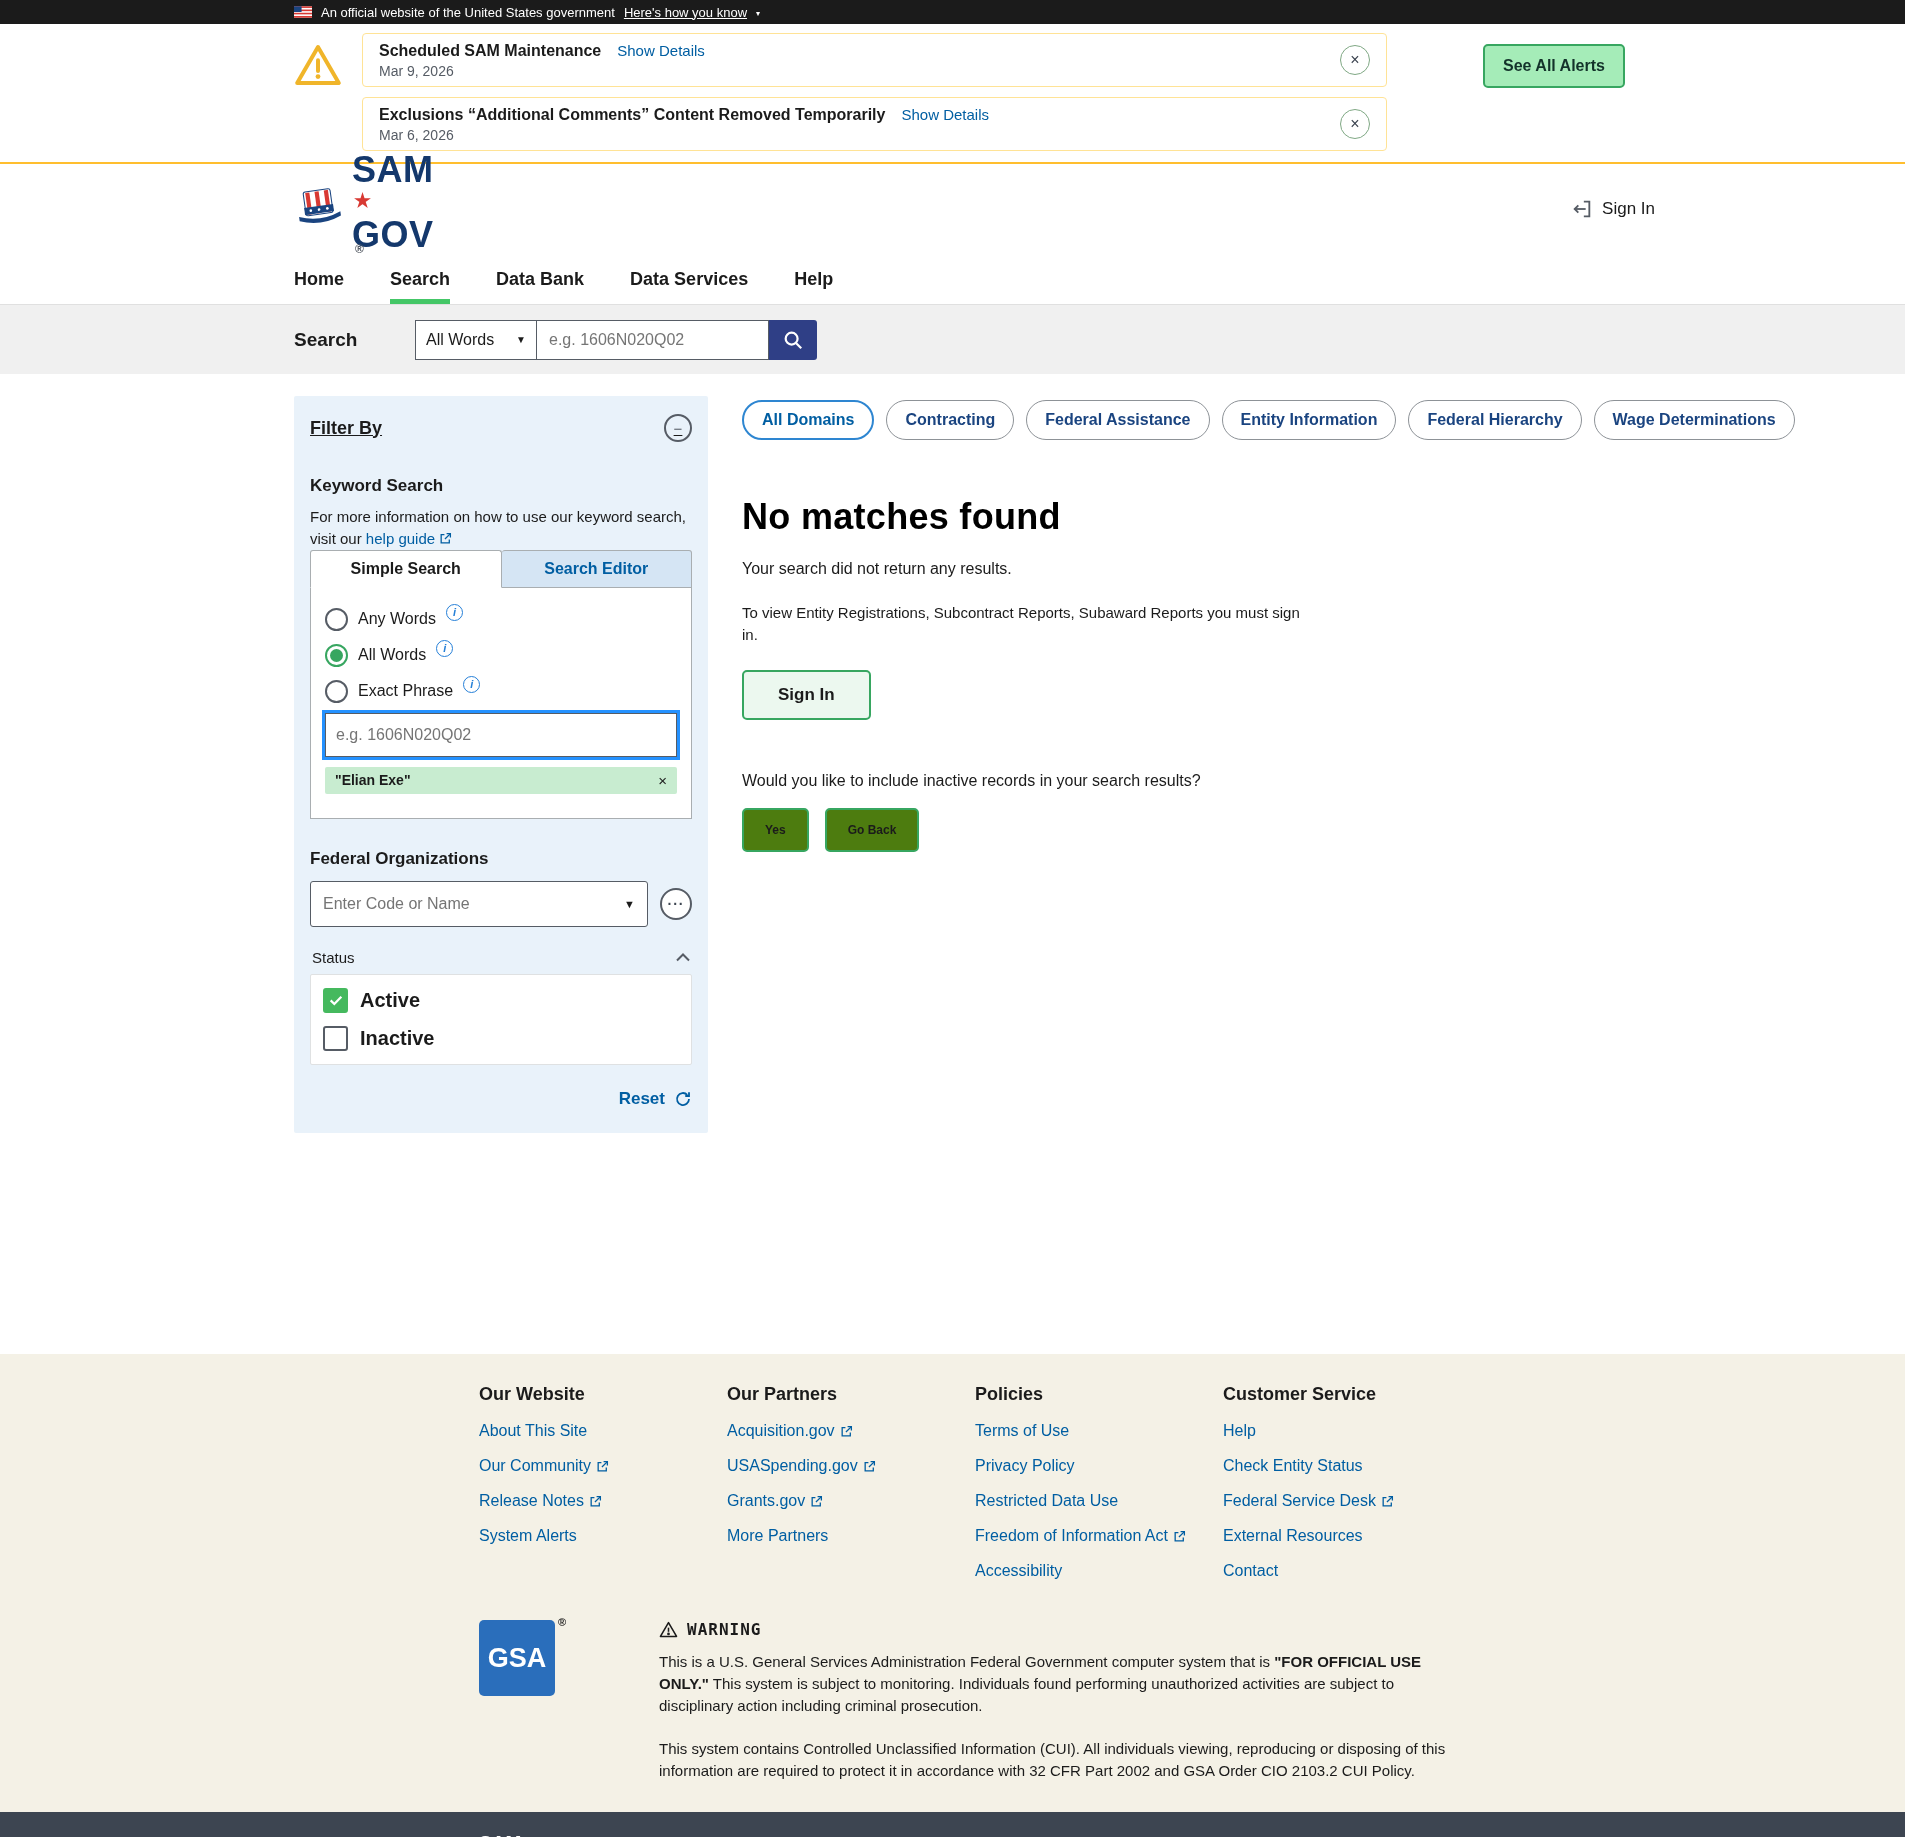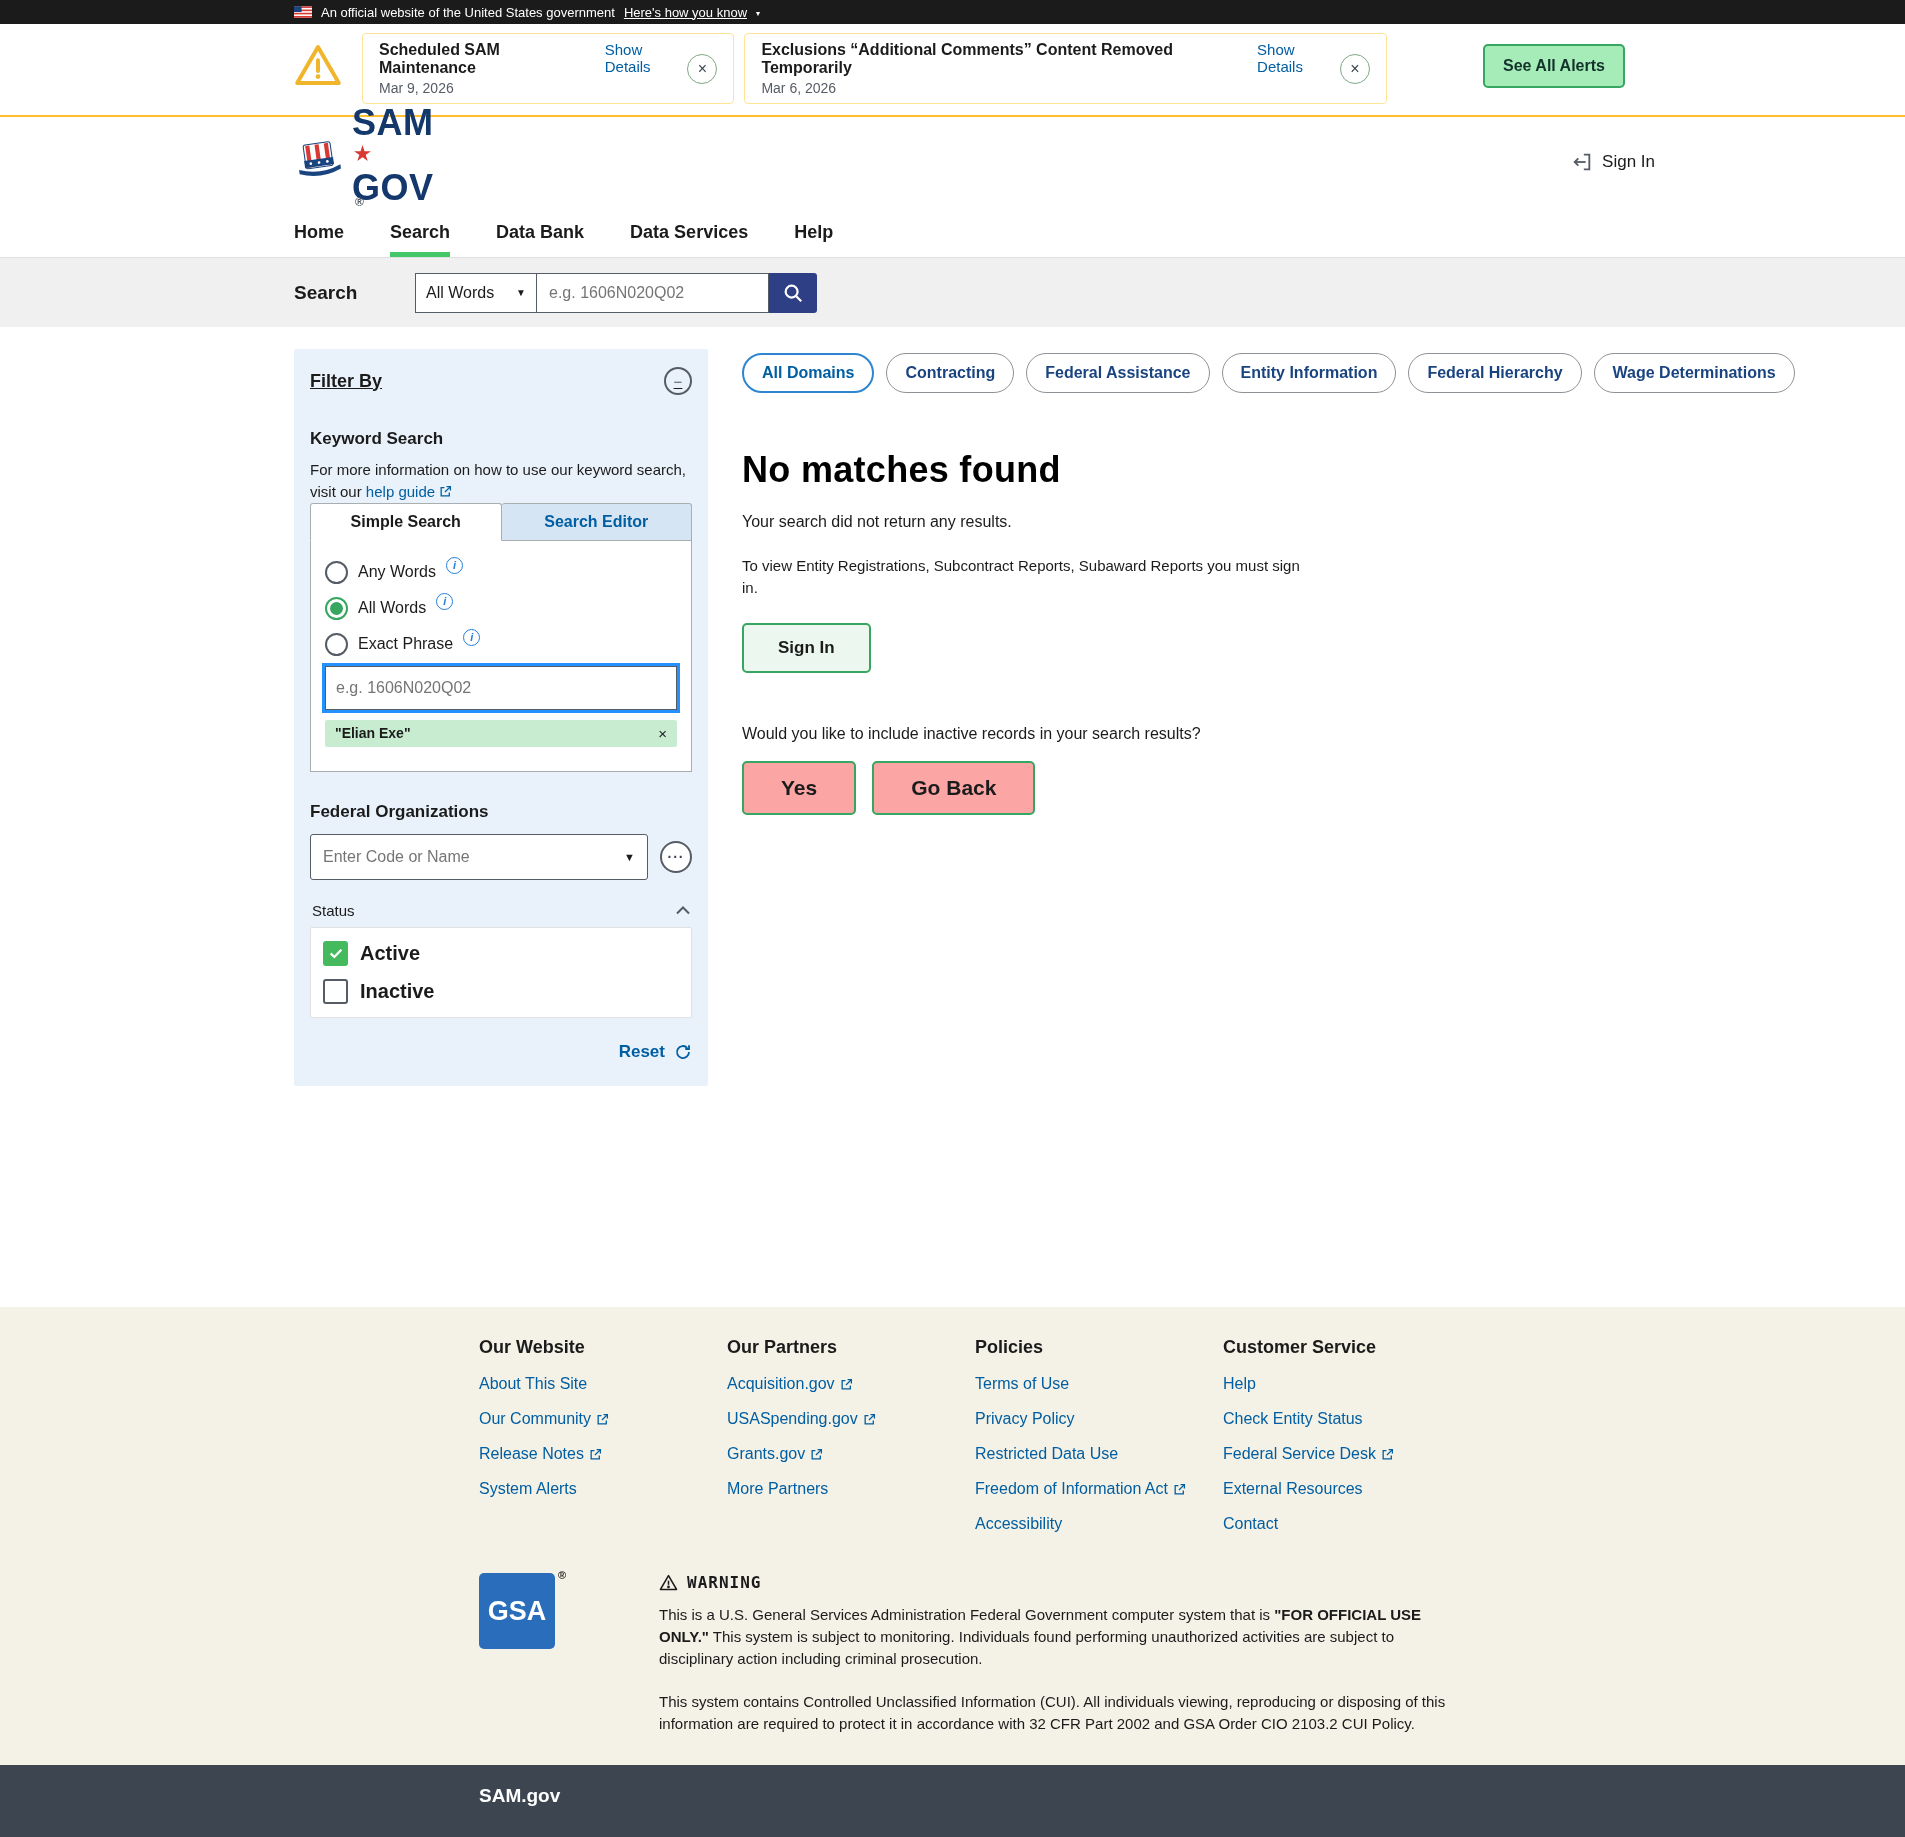--- a/index.html
+++ b/index.html
@@ -10,21 +10,21 @@
 
   
   .gov-banner{height:24px;background:#1b1b1b;color:#fff;display:flex;align-items:center;gap:9px;padding-left:294px;font-size:13px;}
   .gov-banner .how{color:#fff;text-decoration:underline;}
   .gov-banner .chev{font-size:8px;position:relative;top:1px;}
 
   
   .alerts{background:#fff;border-bottom:2px solid #ffbe2e;padding:9px 0 11px;}
   .alerts-inner{display:flex;align-items:flex-start;padding-left:294px;}
   .warn-icon{margin-top:10px;flex:none;}
-  .alert-list{display:flex;flex-direction:row;gap:10px;margin-left:20px;width:1025px;align-items:center;}
+  .alert-list{display:flex;flex-direction:column;gap:10px;margin-left:20px;width:1025px;}
   .alert-box{border:1px solid #ffe396;border-radius:4px;background:#fff;display:flex;align-items:center;padding:7px 16px;min-height:54px;}
   .alert-main{flex:1;}
   .alert-title-row{display:flex;gap:16px;align-items:baseline;}
   .alert-title{font-weight:bold;font-size:16px;}
   .alert-details{color:#005ea2;font-size:15px;}
   .alert-date{font-size:14px;color:#565c65;margin-top:3px;}
   .alert-close{width:30px;height:30px;border-radius:50%;border:1.5px solid #7fa884;background:#fff;color:#3d4551;font-size:16px;display:flex;align-items:center;justify-content:center;flex:none;}
   .see-all-btn{margin-left:96px;margin-top:11px;background:#a5ecb8;border:2px solid #37a660;border-radius:5px;padding:11px 18px;font-size:16px;font-weight:bold;color:#13322a;}
 
   
@@ -93,21 +93,21 @@
   .results{flex:1;padding-top:4px;}
   .domain-tabs{display:flex;gap:12px;}
   .pill{height:40px;padding:0 18px;border-radius:22px;border:1px solid #8d9297;background:#fff;font-size:16px;font-weight:bold;color:#1a4480;display:flex;align-items:center;}
   .pill.active{border:2px solid #2e86d1;color:#005ea2;}
   .nm-title{font-size:36px;font-weight:bold;color:#000000;margin-top:56px;letter-spacing:.3px;}
   .nm-sub{font-size:16px;margin-top:22px;}
   .nm-note{font-size:15px;margin-top:24px;max-width:560px;line-height:1.45;}
   .btn-signin{display:inline-block;background:#ecf8ef;border:2px solid #37a660;border-radius:5px;padding:13px 34px;font-size:17px;font-weight:bold;color:#1b1b1b;margin-top:24px;}
   .inactive-q{font-size:16px;margin-top:52px;}
   .btn-row{display:flex;gap:16px;margin-top:18px;}
-  .btn-outline{background:#fca5a5;border:2px solid #37a660;border-radius:5px;padding:13px 37px;font-size:21px;font-weight:bold;color:#1b1b1b;}
+  .btn-outline{background:#4d7c0f;border:2px solid #37a660;border-radius:5px;padding:13px 21px;font-size:12px;font-weight:bold;color:#1b1b1b;}
 
   
   .site-footer{background:#f4f1e6;padding:30px 0 30px 479px;}
   .footer-cols{display:flex;}
   .f-col{width:248px;}
   .f-heading{font-size:18px;font-weight:bold;margin-bottom:6px;}
   .f-link{display:flex;align-items:center;gap:5px;margin-top:17px;color:#005ea2;font-size:16px;}
   .footer-bottom{display:flex;margin-top:40px;align-items:flex-start;}
   .gsa-logo{width:76px;height:76px;background:#2a6ebb;border-radius:5px;color:#fff;font-weight:bold;font-size:27px;display:flex;align-items:center;justify-content:center;position:relative;flex:none;}
   .gsa-reg{position:absolute;top:-4px;right:-11px;color:#1b1b1b;font-size:11px;}

